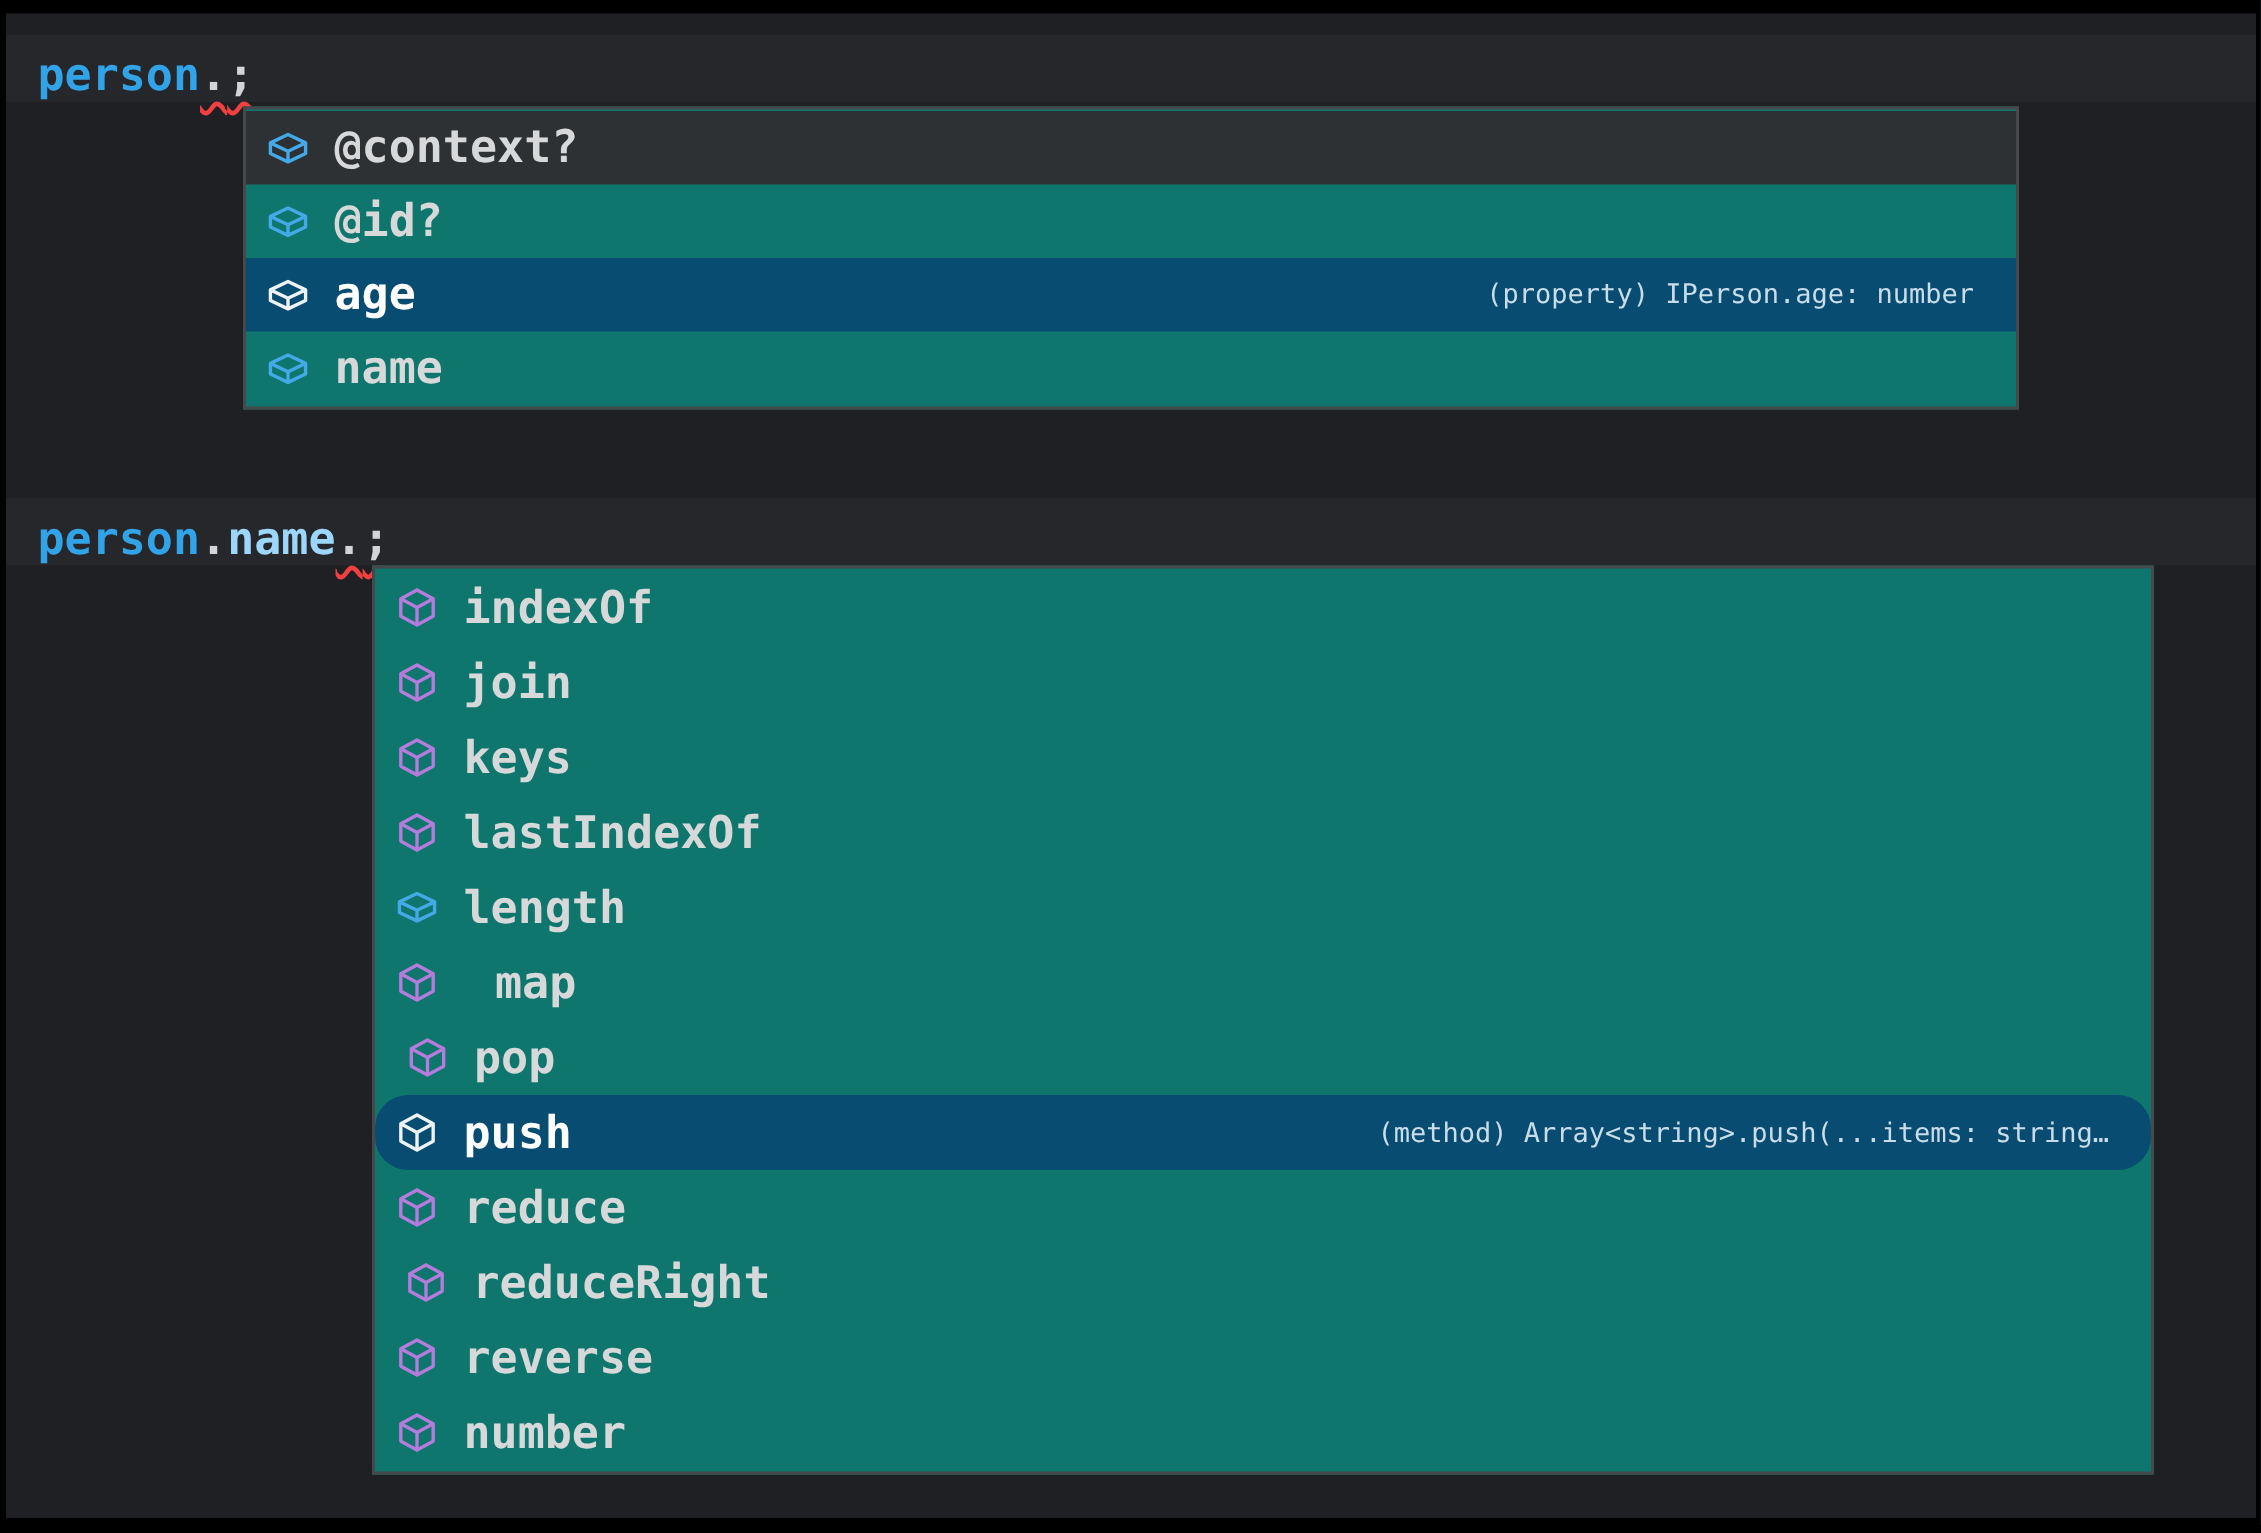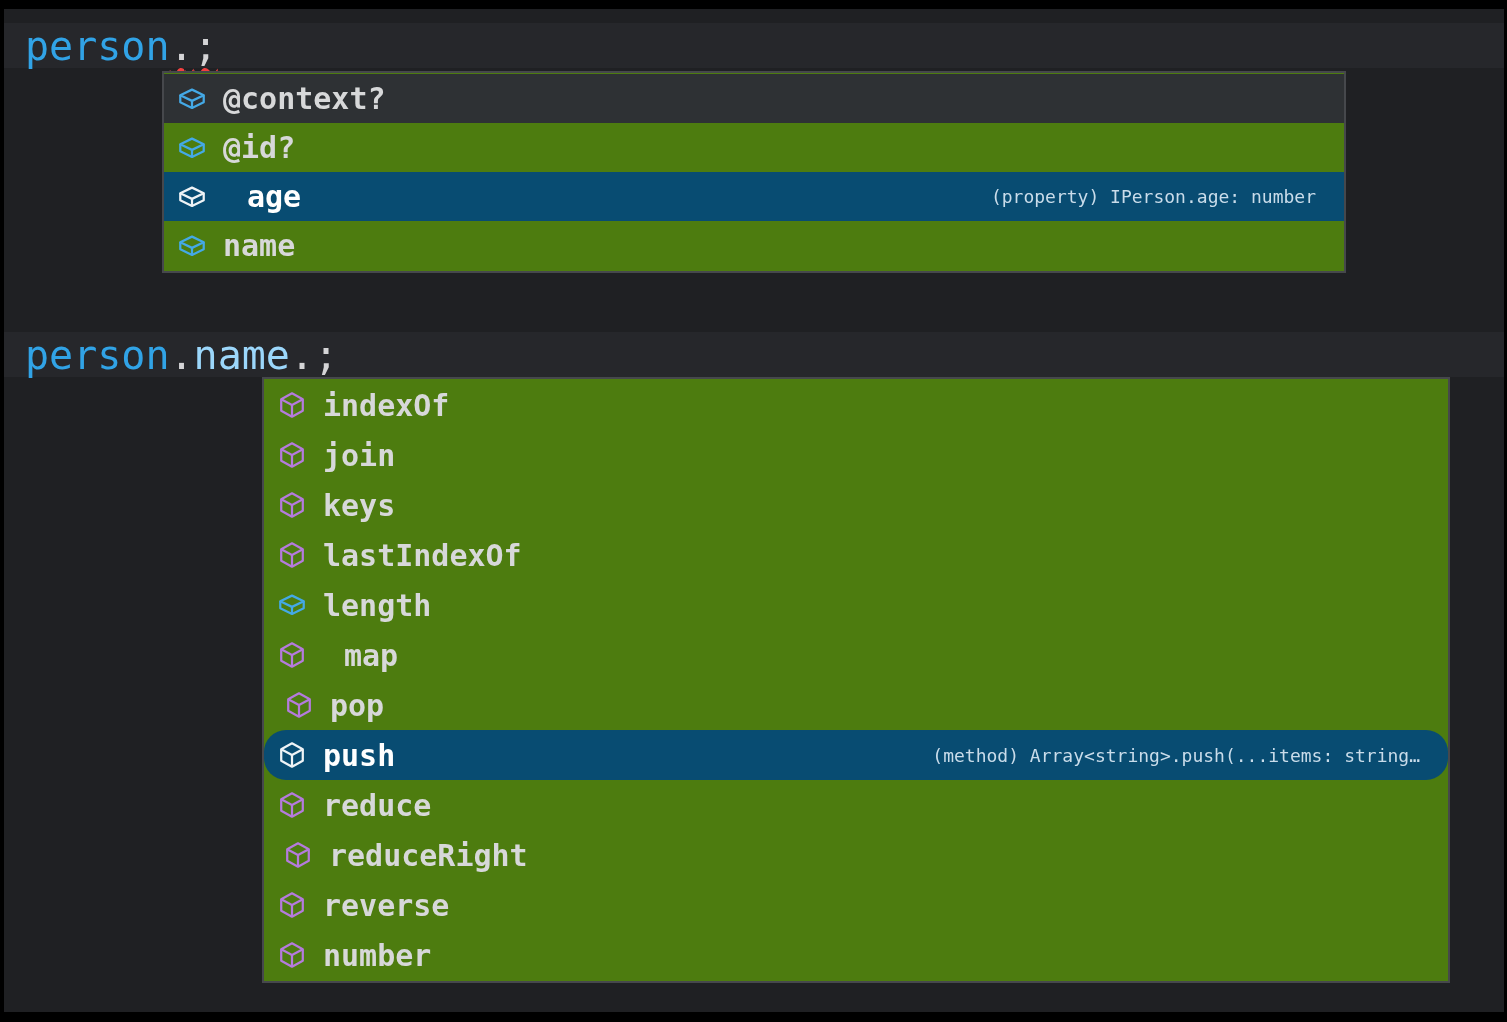--- a/index.html
+++ b/index.html
@@ -9,36 +9,36 @@
     overflow:hidden;
   }
   .editor{
     position:absolute;left:4px;top:9px;right:3px;bottom:10px;
     background:#1f2023;overflow:hidden;
   }
   .line-band{
     position:absolute;left:0;right:0;height:45px;background:#26272b;
   }
   .code-line{
-    position:absolute;left:21px;height:45px;display:flex;align-items:center;
-    font-size:40px;font-weight:400;letter-spacing:0;white-space:pre;
+    position:absolute;left:21px;height:45px;display:flex;align-items:flex-end;
+    font-size:30px;font-weight:700;letter-spacing:0;white-space:pre;
   }
   .tok-identifier{color:#31a3e6;}
   .tok-member{color:#9cd7fb;}
   .tok-punct{color:#d4d4d6;}
   .squiggle{
     text-decoration-line:underline;
     text-decoration-style:wavy;
     text-decoration-color:#f23f3f;
     text-decoration-thickness:2.5px;
     text-underline-offset:8px;
   }
   .suggest-popup{
     position:absolute;
-    background:#4d7c0f;
+    background:#0f766e;
     border:2px solid #46484c;
     box-sizing:border-box;
     padding:1px 0;
   }
   .suggest-row{
     display:flex;align-items:center;
     padding-left:13px;padding-right:28px;
     color:#d7d8d9;
     font-size:30px;font-weight:600;
     box-sizing:border-box;
@@ -89,21 +89,21 @@
       <div class="suggest-row" style="height: 49px;">
         <span class="icon icon-field">
           <svg viewBox="0 0 32 32" fill="none" stroke="currentColor" stroke-width="2.4" stroke-linejoin="round">
             <path d="M16 6 L28.5 12 L16 18 L3.5 12 Z"></path>
             <path d="M3.5 12 L3.5 19.5 L16 25.5 L16 18"></path>
             <path d="M28.5 12 L28.5 19.5 L16 25.5"></path>
           </svg>
         </span>
         <span class="label">@id?</span>
       </div>
-      <div class="suggest-row selected" style="height: 49px; gap: 24px;">
+      <div class="suggest-row selected" style="height: 49px;">
         <span class="icon icon-field">
           <svg viewBox="0 0 32 32" fill="none" stroke="currentColor" stroke-width="2.4" stroke-linejoin="round">
             <path d="M16 6 L28.5 12 L16 18 L3.5 12 Z"></path>
             <path d="M3.5 12 L3.5 19.5 L16 25.5 L16 18"></path>
             <path d="M28.5 12 L28.5 19.5 L16 25.5"></path>
           </svg>
         </span>
         <span class="label">age</span>
         <span class="detail">(property) IPerson.age: number</span>
       </div>
@@ -112,21 +112,21 @@
           <svg viewBox="0 0 32 32" fill="none" stroke="currentColor" stroke-width="2.4" stroke-linejoin="round">
             <path d="M16 6 L28.5 12 L16 18 L3.5 12 Z"></path>
             <path d="M3.5 12 L3.5 19.5 L16 25.5 L16 18"></path>
             <path d="M28.5 12 L28.5 19.5 L16 25.5"></path>
           </svg>
         </span>
         <span class="label">name</span>
       </div>
     </div>
 
-  <div class="suggest-popup" id="popup-2" style="left:258px;top:368px;width:1188px;">
+  <div class="suggest-popup" id="popup-2" style="left:244px;top:368px;width:1188px;">
       <div class="suggest-row" style="height: 50px;">
         <span class="icon icon-method">
           <svg viewBox="0 0 32 32" fill="none" stroke="currentColor" stroke-width="2.4" stroke-linejoin="round">
             <path d="M16 3.5 L27.5 9.8 L27.5 22.2 L16 28.5 L4.5 22.2 L4.5 9.8 Z"></path>
             <path d="M4.5 9.8 L16 16 L27.5 9.8"></path>
             <path d="M16 16 L16 28.5"></path>
           </svg>
         </span>
         <span class="label">indexOf</span>
       </div>

